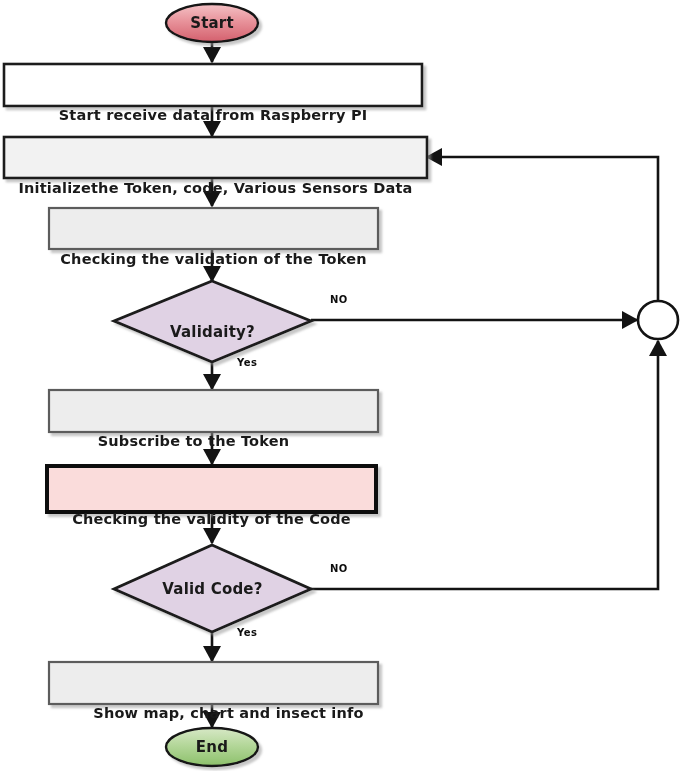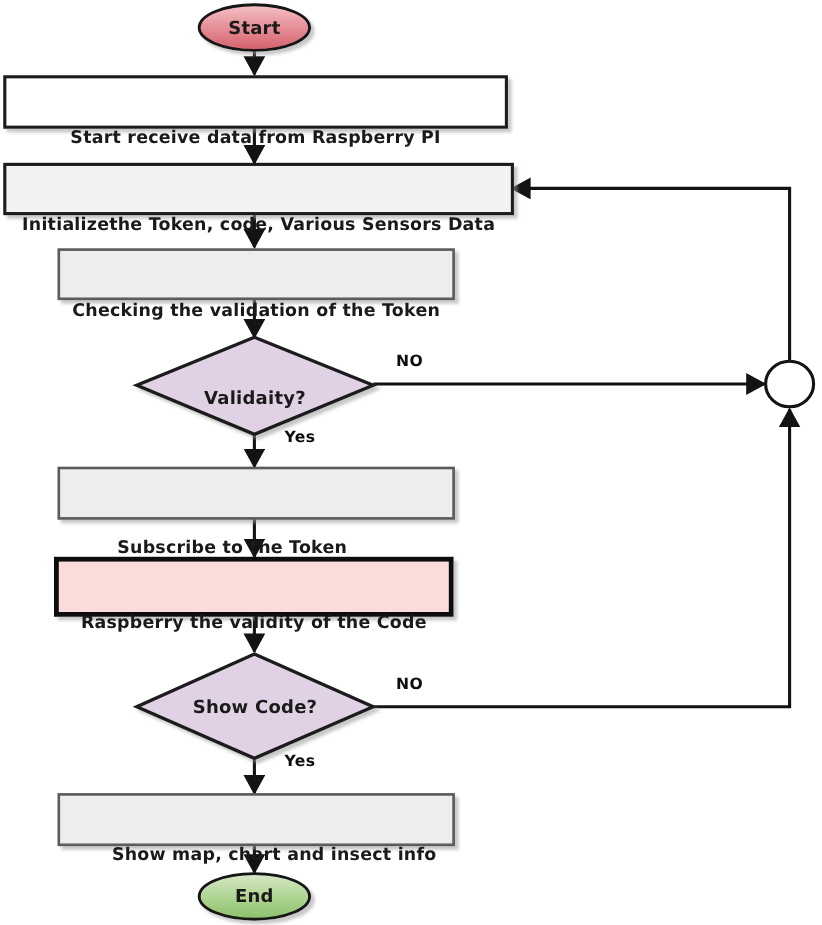--- a/index.html
+++ b/index.html
@@ -36,21 +36,21 @@
     color: #1a1a1a;
     letter-spacing: 0.2px;
     pointer-events: none;
     white-space: nowrap;
   }
   .terminator-label { font-size: 15px; }
   .process-label    { font-size: 14.5px; margin-top: 30px; }
   .decision-label   { font-size: 15px; }
   .edge-label {
     position: absolute;
-    font-size: 13px;
+    font-size: 10px;
     font-weight: bold;
     color: #0d0d0d;
     letter-spacing: 0.4px;
     pointer-events: none;
     white-space: nowrap;
   }
 </style>
 </head>
 <body>
 
@@ -129,25 +129,25 @@
   <div class="node-label terminator-label" style="left:166px; top:4px; width:92px; height:38px;">Start</div>
 
   <div class="node-label process-label" style="left:4px; top:64px; width:418px; height:42px;">Start receive data from Raspberry PI</div>
 
   <div class="node-label process-label" style="left:4px; top:137px; width:423px; height:41px;">Initializethe Token, code, Various Sensors Data</div>
 
   <div class="node-label process-label" style="left:49px; top:208px; width:329px; height:41px;">Checking the validation of the Token</div>
 
   <div class="node-label decision-label" style="left:114px; top:313px; width:197px; height:38px;">Validaity?</div>
 
-  <div class="node-label process-label" style="left:49px; top:406px; width:289px; height:42px;">Subscribe to the Token</div>
+  <div class="node-label process-label" style="left:49px; top:390px; width:289px; height:42px;">Subscribe to the Token</div>
 
-  <div class="node-label process-label" style="left:47px; top:466px; width:329px; height:46px;">Raspberry the validity of the Code</div>
+  <div class="node-label process-label" style="left:47px; top:466px; width:329px; height:46px;">Checking the validity of the Code</div>
 
-  <div class="node-label decision-label" style="left:114px; top:570px; width:197px; height:38px;">Show Code?</div>
+  <div class="node-label decision-label" style="left:114px; top:570px; width:197px; height:38px;">Valid Code?</div>
 
   <div class="node-label process-label" style="left:64px; top:662px; width:329px; height:42px;">Show map, chart and insect info</div>
 
   <div class="node-label terminator-label" style="left:166px; top:728px; width:92px; height:38px;">End</div>
 
   <div class="edge-label" style="left:330px; top:294px;">NO</div>
 
   <div class="edge-label" style="left:237px; top:357px;">Yes</div>
 
   <div class="edge-label" style="left:330px; top:563px;">NO</div>

